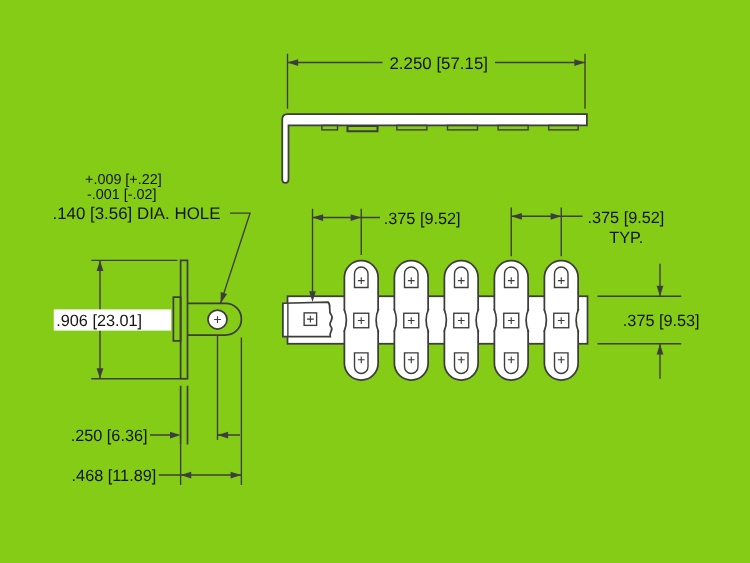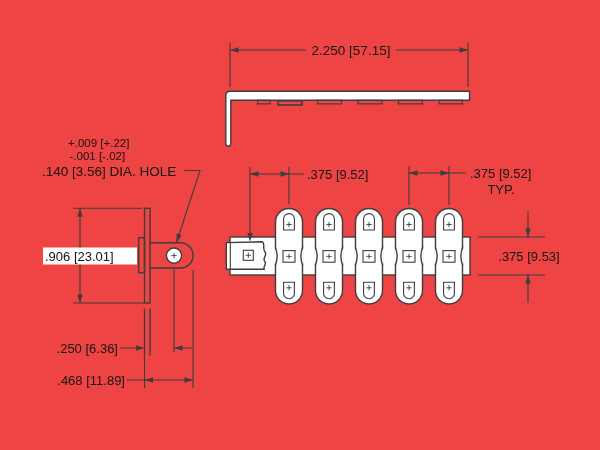--- a/index.html
+++ b/index.html
@@ -1,16 +1,16 @@
 <!DOCTYPE html>
 <html><head>
 <meta charset="utf-8">
 <style>
   html,body{margin:0;padding:0;background:#ffffff;}
-  .stage{position:relative;width:600px;height:450px;background:#ef4444;overflow:hidden;}
+  .stage{position:relative;width:600px;height:450px;background:#84cc16;overflow:hidden;}
   svg text{font-family:"Liberation Sans","DejaVu Sans",sans-serif;fill:#141414;}
   text.dim{font-size:13px;}
   text.dimbig{font-size:13.5px;}
   text.small{font-size:11.5px;}
   .ln{stroke:#3d3d3d;fill:none;}
   .part{stroke-width:1.4;}
   .thin{stroke-width:1.1;}
   .hair{stroke-width:0.9;}
   .whitefill{fill:#ffffff;}
   .arrow{fill:#3d3d3d;stroke:none;}

